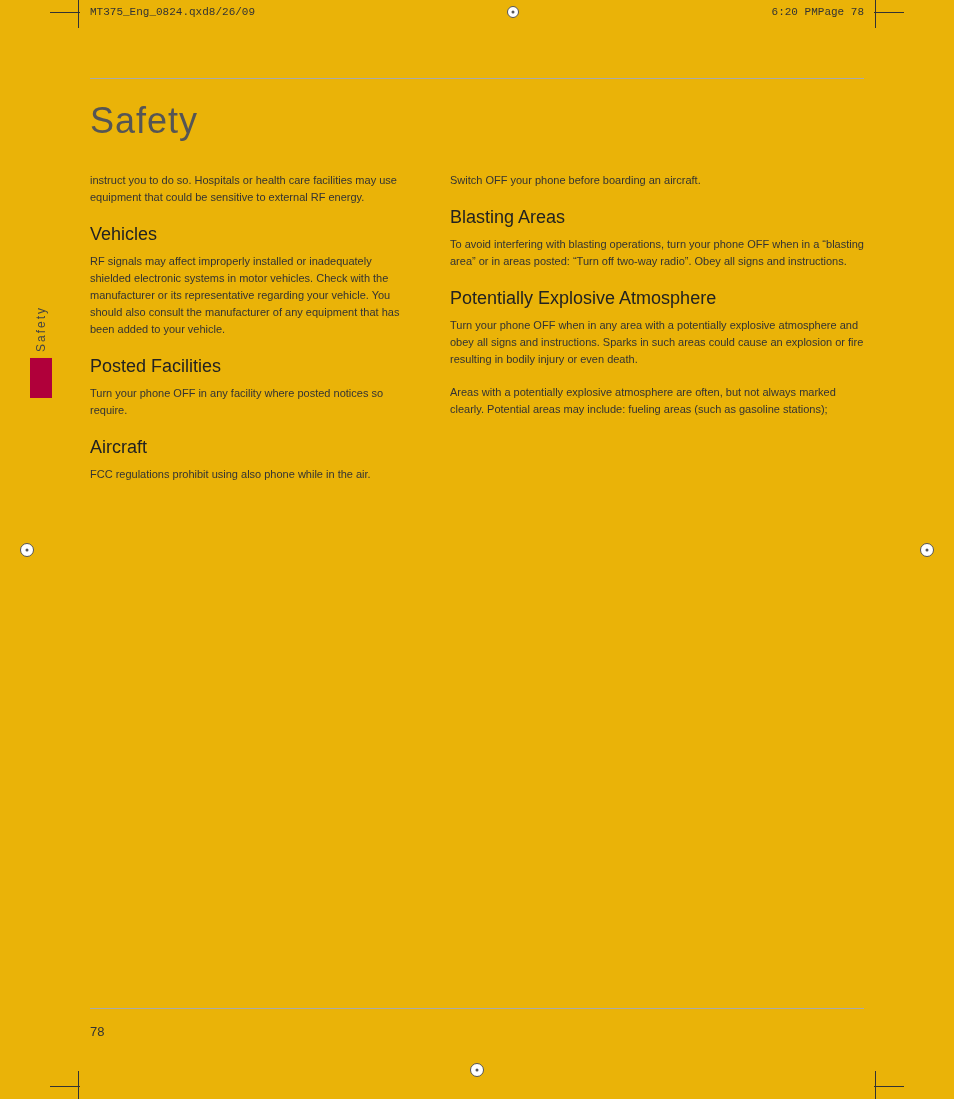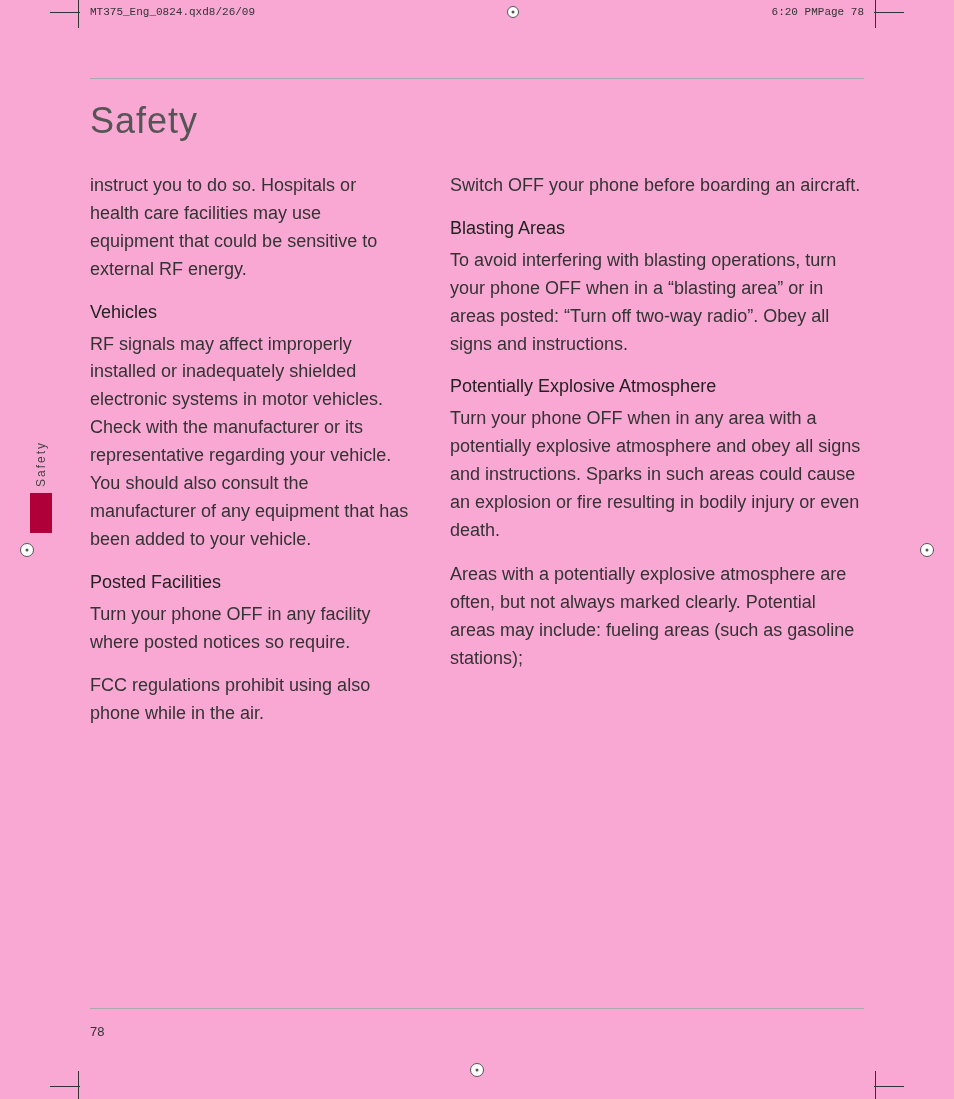--- a/index.html
+++ b/index.html
@@ -9,21 +9,21 @@
       display: flex;
       justify-content: center;
       align-items: flex-start;
       min-height: 100vh;
       font-family: Arial, Helvetica, sans-serif;
     }
 
     .page-wrapper {
       width: 954px;
       min-height: 1099px;
-      background: #f9a8d4;
+      background: #eab308;
       position: relative;
       padding: 0;
     }
 
     
     .crop-mark {
       position: absolute;
       background: #333;
     }
     .crop-top-left-h { top: 12px; left: 50px; width: 30px; height: 1px; }
@@ -126,21 +126,21 @@
 
     .col-left {
       flex: 0 0 320px;
     }
 
     .col-right {
       flex: 1;
     }
 
     .body-text {
-      font-size: 18px;
+      font-size: 11px;
       line-height: 1.55;
       color: #333;
       margin-bottom: 16px;
     }
 
     .section-heading {
       font-size: 18px;
       font-weight: normal;
       color: #222;
       margin-bottom: 8px;
@@ -249,20 +249,21 @@
           <p class="section-heading">Vehicles</p>
           <p class="body-text">RF signals may affect improperly installed or inadequately shielded electronic systems in motor vehicles. Check with the manufacturer or its representative regarding your vehicle. You should also consult the manufacturer of any equipment that has been added to your vehicle.</p>
         </div>
 
         <div>
           <p class="section-heading">Posted Facilities</p>
           <p class="body-text">Turn your phone OFF in any facility where posted notices so require.</p>
         </div>
 
         <div>
+          <p class="section-heading">Aircraft</p>
           <p class="body-text">FCC regulations prohibit using also phone while in the air.</p>
         </div>
 
       </div>
 
       <div class="col-right">
 
         <p class="body-text">Switch OFF your phone before boarding an aircraft.</p>
 
         <div>

